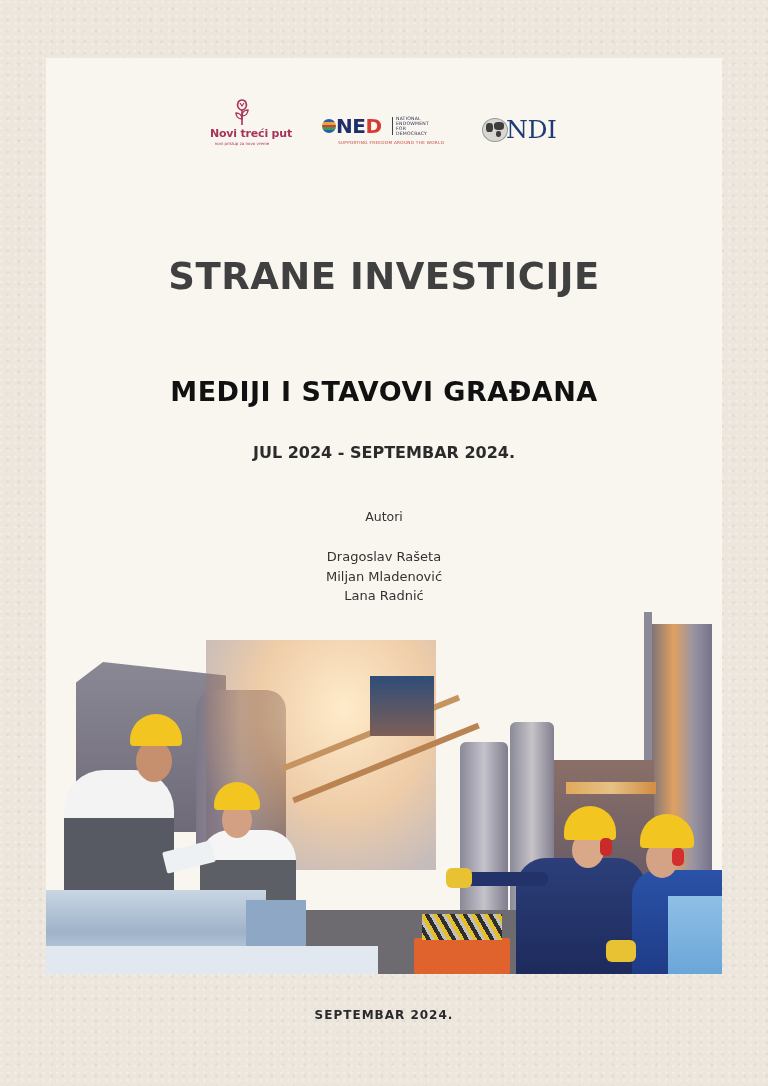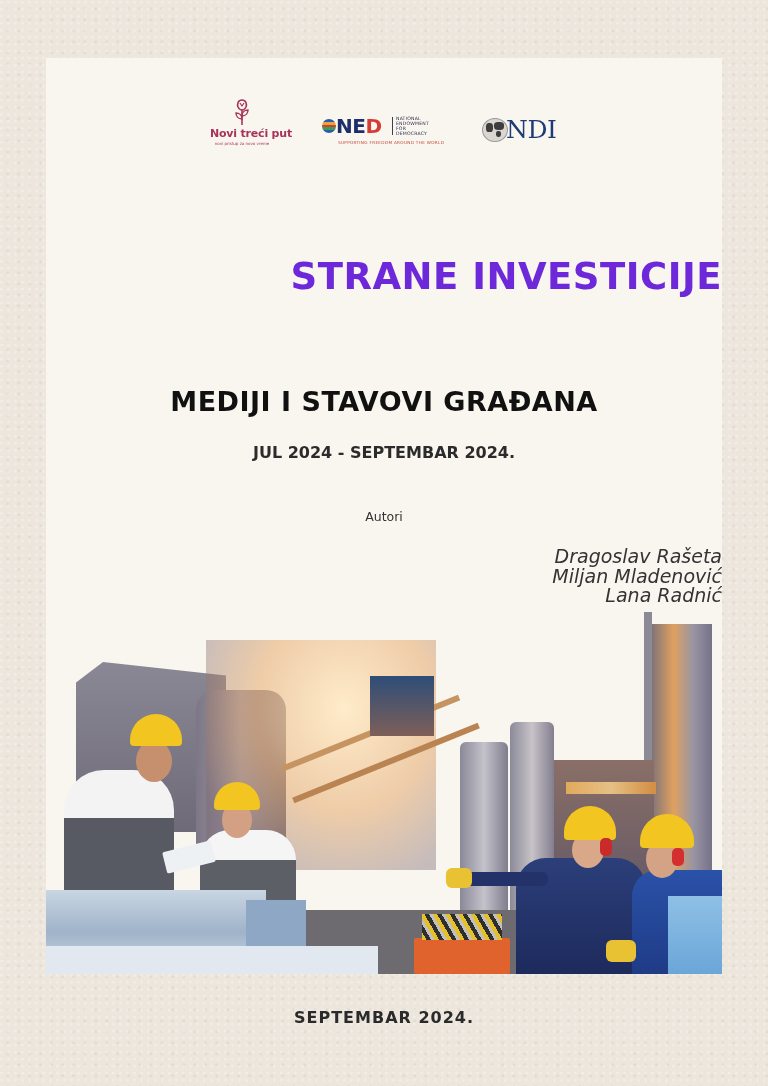--- a/index.html
+++ b/index.html
@@ -28,31 +28,31 @@
   .ned-globe { position:absolute; left:0; top:3px; width:14px; height:14px; border-radius:50%; overflow:hidden; }
   .ned-globe i { display:block; height:2.8px; }
   .ned-sep { position:absolute; left:70px; top:1px; width:1px; height:18px; background:#3a3f55; }
   .ned-full { position:absolute; left:74px; top:0; font-size:4.6px; line-height:5px; color:#2a2f4a; letter-spacing:0.2px; }
   .ned-tag { position:absolute; left:16px; top:24px; font-size:4.2px; color:#c4473d; letter-spacing:0.3px; white-space:nowrap; }
   .logo-ndi { position:absolute; left:436px; top:19px; height:30px; }
   .ndi-globe { position:absolute; left:0; top:1px; width:24px; height:22px; border-radius:50%; background:#d9d7d2; border:1px solid #9a9a9a; overflow:hidden; }
   .ndi-globe i { position:absolute; background:#3d3d3d; border-radius:40%; }
   .ndi-text { position:absolute; left:24px; top:-2px; font-family:"DejaVu Serif", serif; font-size:25px; color:#1e3a78; letter-spacing:-0.5px; }
 
-  .title { position:absolute; top:196px; left:0; width:676px; text-align:right; font-family:"DejaVu Sans", sans-serif; font-weight:bold; color:#6d28d9; }
+  .title { position:absolute; top:196px; left:0; width:676px; text-align:center; font-family:"DejaVu Sans", sans-serif; font-weight:bold; color:#404040; }
   .title .l { font-size:37px; line-height:46px; letter-spacing:0.5px; }
-  .subtitle { position:absolute; top:318px; left:0; width:676px; text-align:center; font-weight:bold; font-size:27px; color:#111; letter-spacing:0.5px;margin-top:10px; }
+  .subtitle { position:absolute; top:318px; left:0; width:676px; text-align:center; font-weight:bold; font-size:27px; color:#111; letter-spacing:0.5px; }
   .period { position:absolute; top:382px; left:0; width:676px; text-align:center; font-weight:bold; font-size:16px; line-height:26px; color:#2b2b2b; }
   .autori-label { position:absolute; top:451px; left:0; width:676px; text-align:center; font-size:12.5px; color:#333; }
-  .authors { position:absolute; top:489px; left:0; width:676px; text-align:right; font-size:19px; line-height:19.5px; color:#333;font-style:italic; }
+  .authors { position:absolute; top:489px; left:0; width:676px; text-align:center; font-size:13px; line-height:19.5px; color:#333; }
 
   
   .collage { position:absolute; left:0; top:552px; width:676px; height:364px; }
   .shape { position:absolute; }
-  .date-footer { position:absolute; top:1008px; left:0; width:768px; text-align:center; font-weight:bold; font-size:16px; color:#2a2a2a; letter-spacing:1px; }
+  .date-footer { position:absolute; top:1008px; left:0; width:768px; text-align:center; font-weight:bold; font-size:12px; color:#2a2a2a; letter-spacing:1px; }
 </style>
 </head>
 <body>
 
 <div class="card">
 
   <div class="logos">
     <div class="logo-novi">
       <svg class="rose" width="20" height="28" viewBox="0 0 20 28">
         <path d="M10 2 C6 2 5 6 6 9 C7 11 9 12 10 12 C11 12 13 11 14 9 C15 6 14 2 10 2 Z" fill="none" stroke="#a8335a" stroke-width="1.6"></path>

